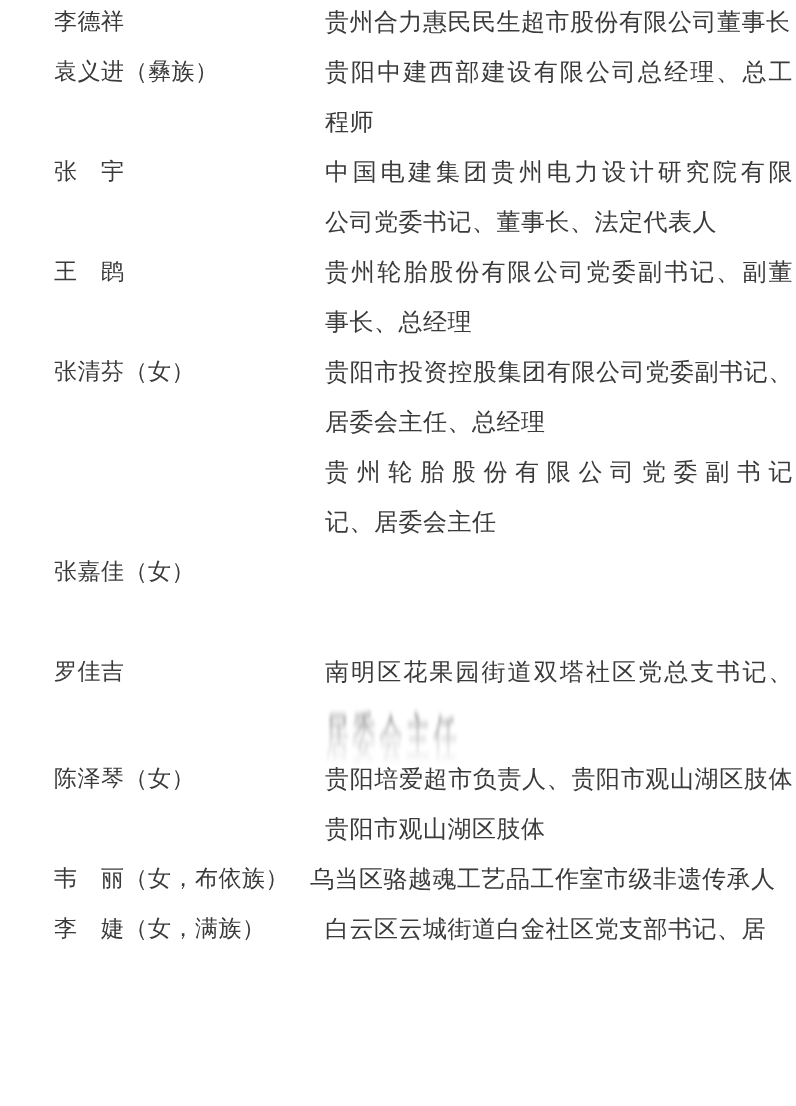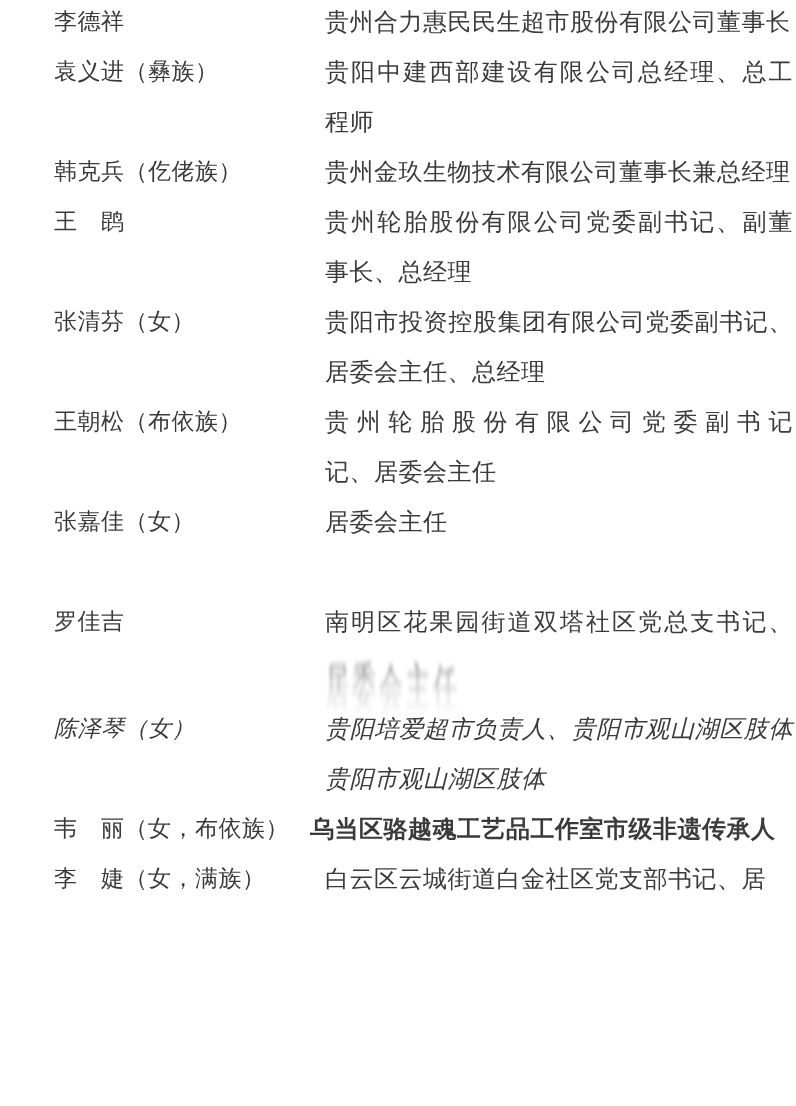--- a/index.html
+++ b/index.html
@@ -17,38 +17,37 @@
   .doc {
     position: relative;
     width: 796px;
     margin-top: -3px;
   }
   .row {
     position: relative;
   }
   .row.h1 { height: 50px; }
   .row.h2 { height: 100px; }
-  .row.gap-top { margin-top: 7px; font-style: italic; }
+  .row.gap-top { margin-top: 7px; }
   .name {
     position: absolute;
     left: 54px;
     top: 0;
     font-size: 23px;
     line-height: 50px;
     letter-spacing: 0.5px;
     white-space: pre;
   }
   .desc {
     margin-left: 325px;
     width: 468px;
   }
   .row.wide-name .desc {
     margin-left: 310px;
     width: 482px;
-    font-weight: bold;
   }
   .dline {
     font-size: 24px;
     line-height: 50px;
     letter-spacing: 0.5px;
     white-space: nowrap;
   }
   
   .dline.j {
     white-space: normal;
@@ -79,56 +78,55 @@
 
   <div class="row h2">
     <div class="name">袁义进（彝族）</div>
     <div class="desc">
       <div class="dline j">贵阳中建西部建设有限公司总经理、总工</div>
       <div class="dline">程师</div>
     </div>
   </div>
 
 
-
-  <div class="row h1">
-    <div class="name">韩克兵（仡佬族）</div>
+  <div class="row h2">
+    <div class="name">张　宇</div>
     <div class="desc">
-      <div class="dline">贵州金玖生物技术有限公司董事长兼总经理</div>
+      <div class="dline j">中国电建集团贵州电力设计研究院有限</div>
+      <div class="dline">公司党委书记、董事长、法定代表人</div>
     </div>
   </div>
+
 
   <div class="row h2">
     <div class="name">王　鹍</div>
     <div class="desc">
       <div class="dline j">贵州轮胎股份有限公司党委副书记、副董</div>
       <div class="dline">事长、总经理</div>
     </div>
   </div>
 
   <div class="row h2">
     <div class="name">张清芬（女）</div>
     <div class="desc">
       <div class="dline j">贵阳市投资控股集团有限公司党委副书记、</div>
       <div class="dline">居委会主任、总经理</div>
     </div>
   </div>
 
   <div class="row h2">
-    <div class="name">王朝松（布依族）</div>
     <div class="desc">
       <div class="dline j">贵州轮胎股份有限公司党委副书记</div>
       <div class="dline">记、居委会主任</div>
     </div>
   </div>
 
   <div class="row h2">
     <div class="name">张嘉佳（女）</div>
     <div class="desc">
-      <div class="dline">居委会主任</div>
     </div>
   </div>
 
   <div class="row h2">
     <div class="name">罗佳吉</div>
     <div class="desc">
       <div class="dline j">南明区花果园街道双塔社区党总支书记、</div>
       <div class="dline smudge">居委会主任</div>
     </div>
   </div>

